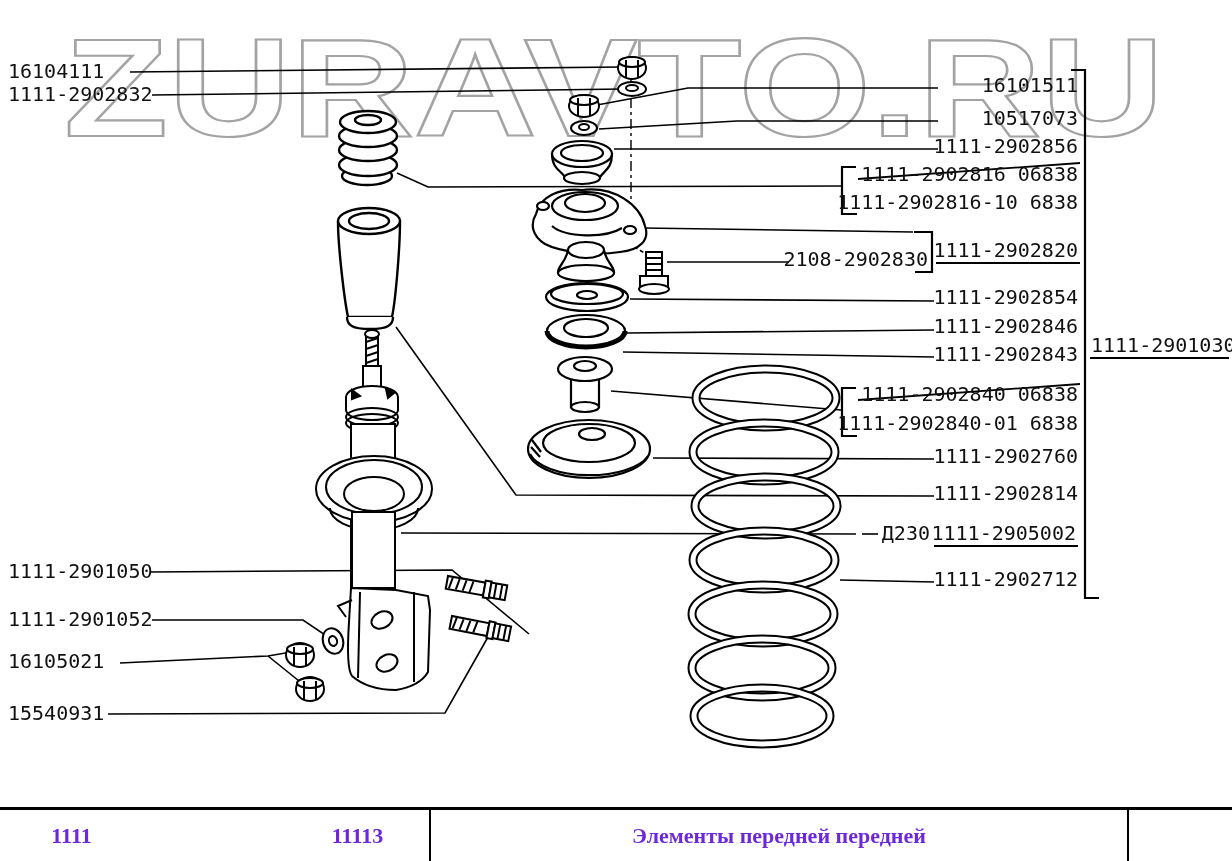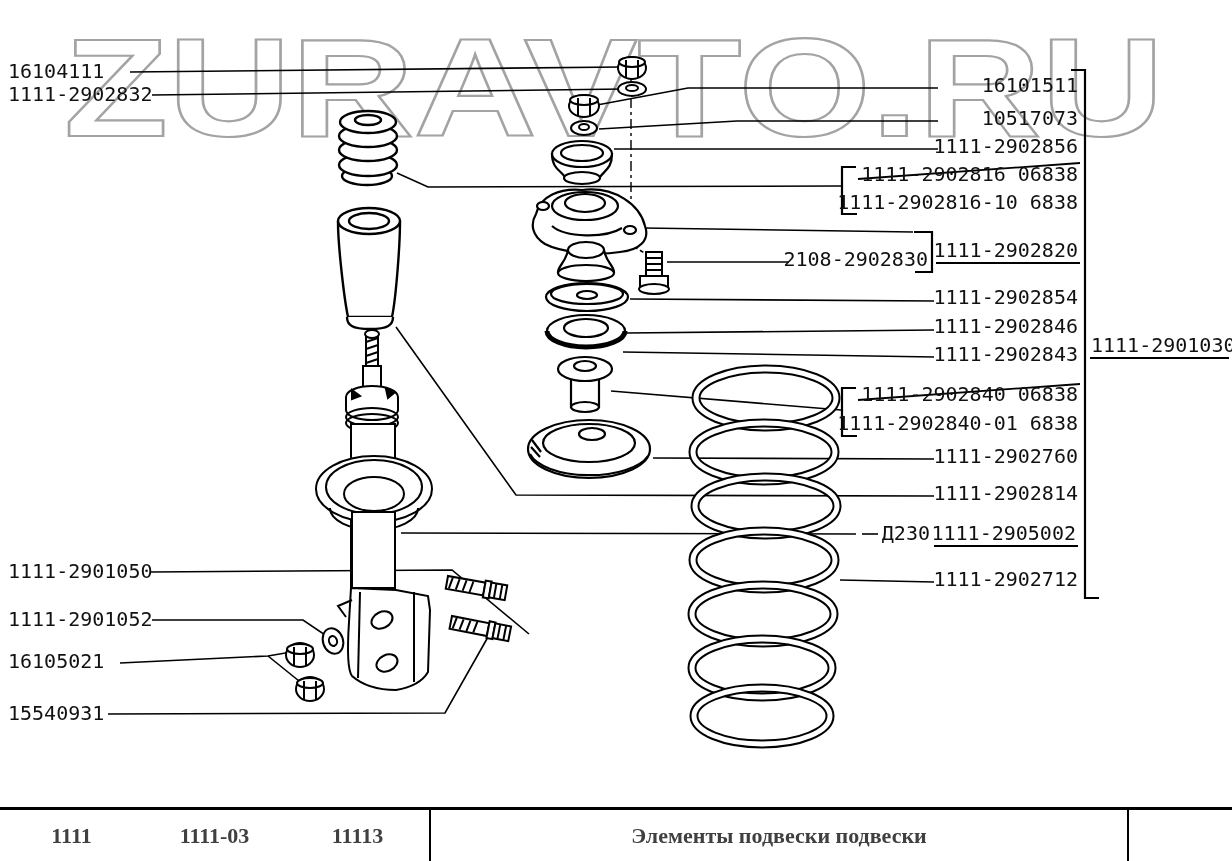--- a/index.html
+++ b/index.html
@@ -3,21 +3,21 @@
 <meta charset="utf-8">
 <style>
   html,body{margin:0;padding:0;background:#fff;}
   .page{position:relative;width:1232px;height:861px;background:#fff;overflow:hidden;
         font-family:"DejaVu Sans Mono", monospace;}
   svg{position:absolute;left:0;top:0;}
   svg text.part-label{font-family:"DejaVu Sans Mono", monospace;font-size:20px;fill:#111;}
   svg text.watermark{font-family:"Liberation Sans", sans-serif;font-weight:bold;}
   .footer{position:absolute;left:0;top:807px;width:1232px;height:54px;
           border-top:3px solid #000;box-sizing:border-box;
-          font-family:"Liberation Serif", serif;font-weight:bold;font-size:22px;color:#404040;}
+          font-family:"Liberation Serif", serif;font-weight:bold;font-size:22px;color:#6d28d9;}
   .footer .cellwrap{position:absolute;top:0;height:100%;display:flex;align-items:center;justify-content:center;}
   .fdiv{position:absolute;top:0;width:2px;height:100%;background:#000;}
 </style>
 </head>
 <body>
 
 <div class="page">
 
 <svg width="1232" height="807" viewBox="0 0 1232 807">
 
@@ -281,26 +281,23 @@
     <text class="part-label" x="930" y="540" text-anchor="end">Д230</text>
     <text class="part-label" x="1076" y="540" text-anchor="end">1111-2905002</text>
     <text class="part-label" x="1078" y="586" text-anchor="end">1111-2902712</text>
   </g>
 </svg>
 
 <div class="footer">
   <div class="cellwrap" style="left:0;width:143px;">
         <span>1111</span>
       </div>
-  <div class="cellwrap" style="left:143px;width:143px;">
-        <span>1111-03</span>
-      </div>
   <div class="cellwrap" style="left:286px;width:143px;">
         <span>11113</span>
       </div>
   <div class="fdiv" style="left:429px;"></div>
   <div class="cellwrap" style="left:431px;width:696px;">
-        <span>Элементы подвески подвески</span>
+        <span>Элементы передней передней</span>
       </div>
   <div class="fdiv" style="left:1127px;"></div>
 </div>
 
 </div>
 
 </body></html>

